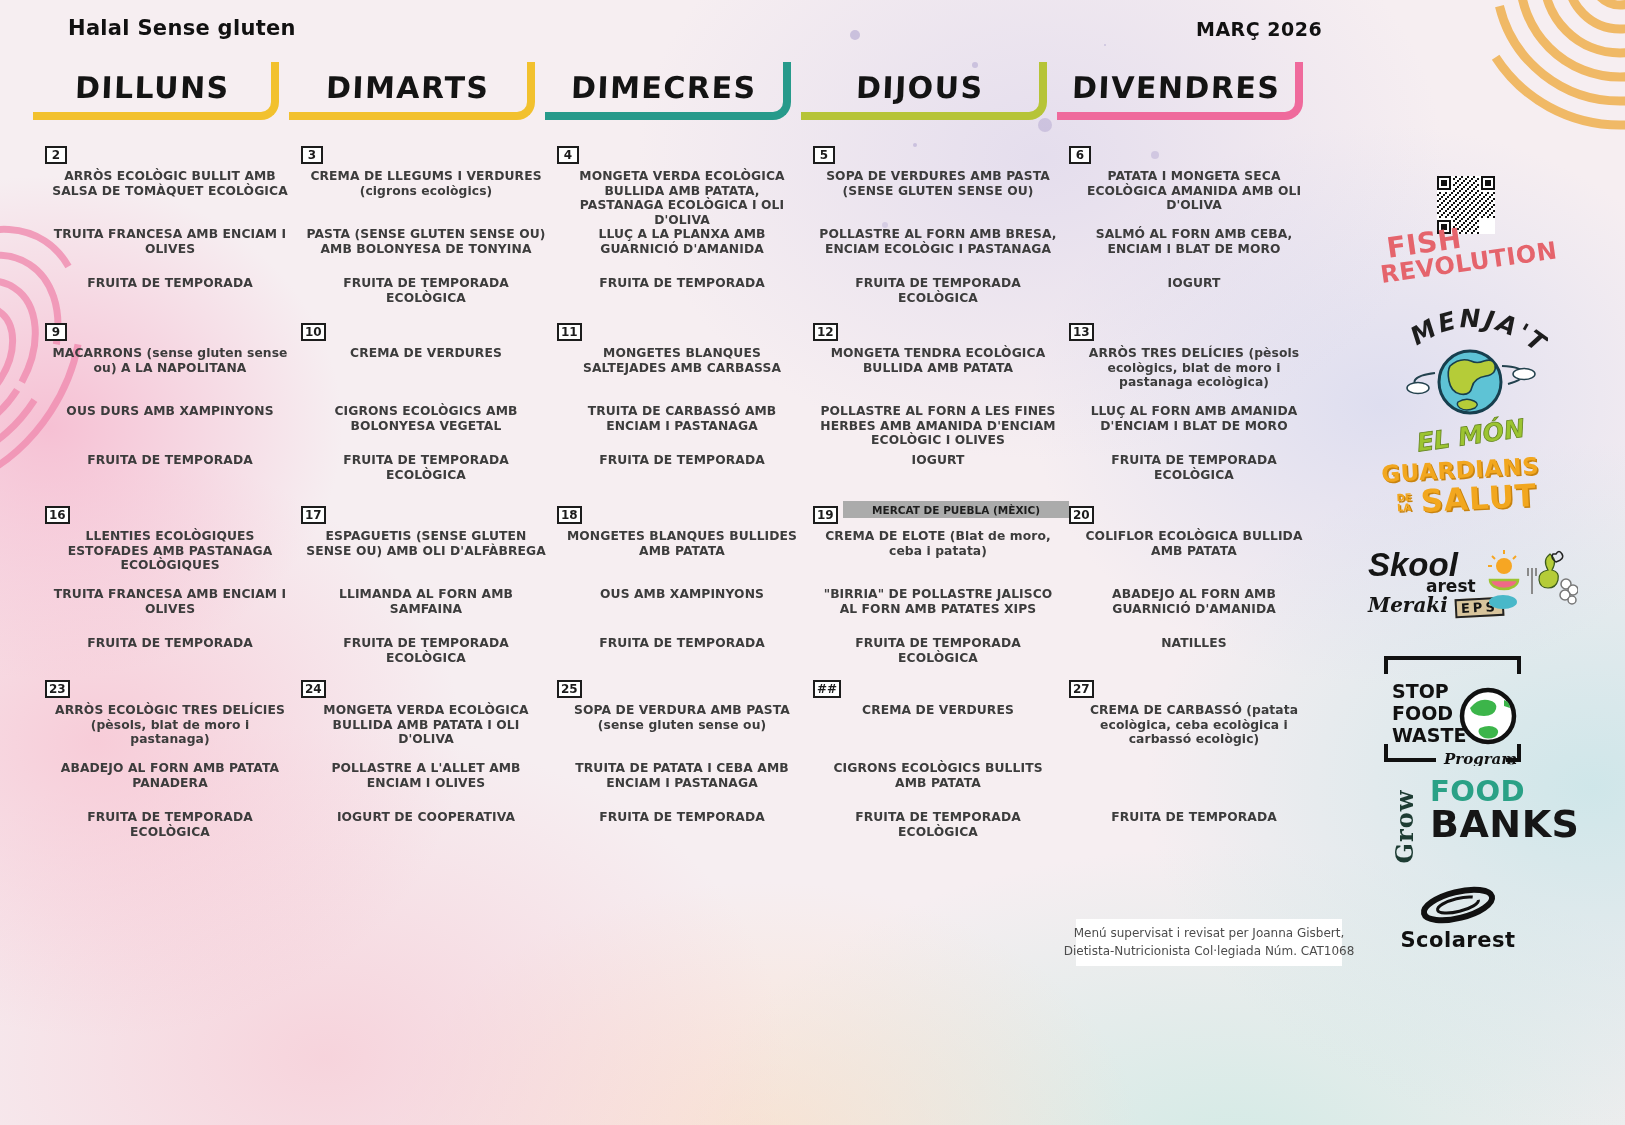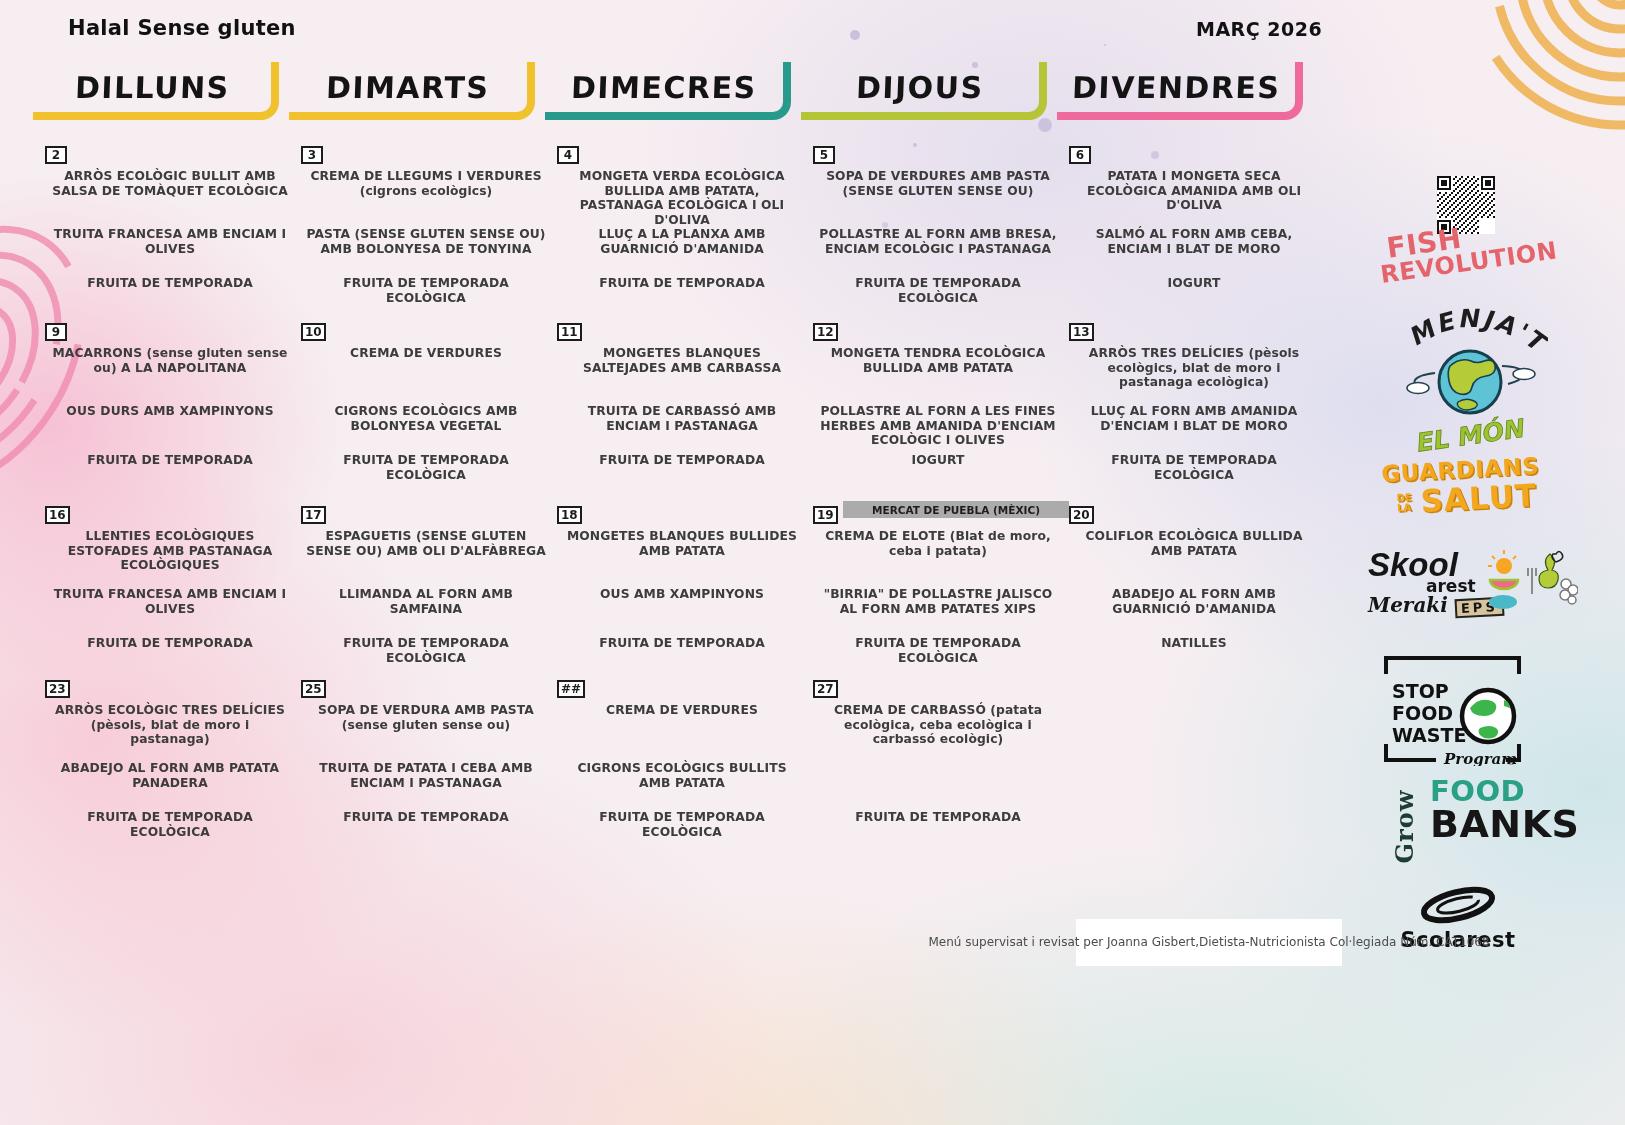--- a/index.html
+++ b/index.html
@@ -64,21 +64,21 @@
   .skool svg{position:absolute;right:0;top:0;}
   .sfw{position:absolute;left:24px;top:656px;}
   .gfb{position:absolute;left:34px;top:778px;width:120px;height:95px;}
   .gfb .grow{position:absolute;left:-26px;top:34px;transform:rotate(-90deg);transform-origin:center;
     font-family:"DejaVu Serif","Liberation Serif",serif;font-weight:700;font-size:24px;color:#1d3c33;letter-spacing:1px;}
   .gfb .food{margin-left:36px;font-size:29px;font-weight:900;color:#2aa186;line-height:.95;letter-spacing:.5px;}
   .gfb .banks{margin-left:36px;font-size:38px;font-weight:900;color:#161616;line-height:.95;letter-spacing:.5px;}
   .scolarest{position:absolute;left:28px;top:882px;width:140px;text-align:center;}
   .scolarest .word{font-size:21px;font-weight:700;color:#101010;letter-spacing:.5px;margin-top:-4px;}
   .note{position:absolute;left:1076px;top:919px;width:266px;height:47px;background:#fff;
-    display:flex;flex-direction:row;align-items:center;justify-content:center;
+    display:flex;flex-direction:column;align-items:center;justify-content:center;
     font-size:12px;color:#4c4c4c;line-height:1.45;white-space:nowrap;}
 </style>
 </head>
 <body>
 
 <div class="page">
 
   <svg class="fp" style="left:-72px;top:225px;" width="180" height="290" viewBox="0 0 180 290">
     <g transform="rotate(33 60 140)" fill="none" stroke="#f08cb0" stroke-width="7" opacity="0.8">
       <ellipse cx="40" cy="145" rx="18" ry="28"></ellipse>
@@ -215,20 +215,26 @@
       <div class="slot s1">COLIFLOR ECOLÒGICA BULLIDA AMB PATATA</div>
       <div class="slot s2">ABADEJO AL FORN AMB GUARNICIÓ D'AMANIDA</div>
       <div class="slot s3">NATILLES</div>
     </div>
 
     <div class="cell">
       <span class="daynum">23</span>
       <div class="slot s1">ARRÒS ECOLÒGIC TRES DELÍCIES (pèsols, blat de moro i pastanaga)</div>
       <div class="slot s2">ABADEJO AL FORN AMB PATATA PANADERA</div>
       <div class="slot s3">FRUITA DE TEMPORADA ECOLÒGICA</div>
+    </div>
+    <div class="cell">
+      <span class="daynum">24</span>
+      <div class="slot s1">MONGETA VERDA ECOLÒGICA BULLIDA AMB PATATA I OLI D'OLIVA</div>
+      <div class="slot s2">POLLASTRE A L'ALLET AMB ENCIAM I OLIVES</div>
+      <div class="slot s3">IOGURT DE COOPERATIVA</div>
     </div>
     <div class="cell">
       <span class="daynum">25</span>
       <div class="slot s1">SOPA DE VERDURA AMB PASTA (sense gluten sense ou)</div>
       <div class="slot s2">TRUITA DE PATATA I CEBA AMB ENCIAM I PASTANAGA</div>
       <div class="slot s3">FRUITA DE TEMPORADA</div>
     </div>
     <div class="cell">
       <span class="daynum">##</span>
       <div class="slot s1">CREMA DE VERDURES</div>

